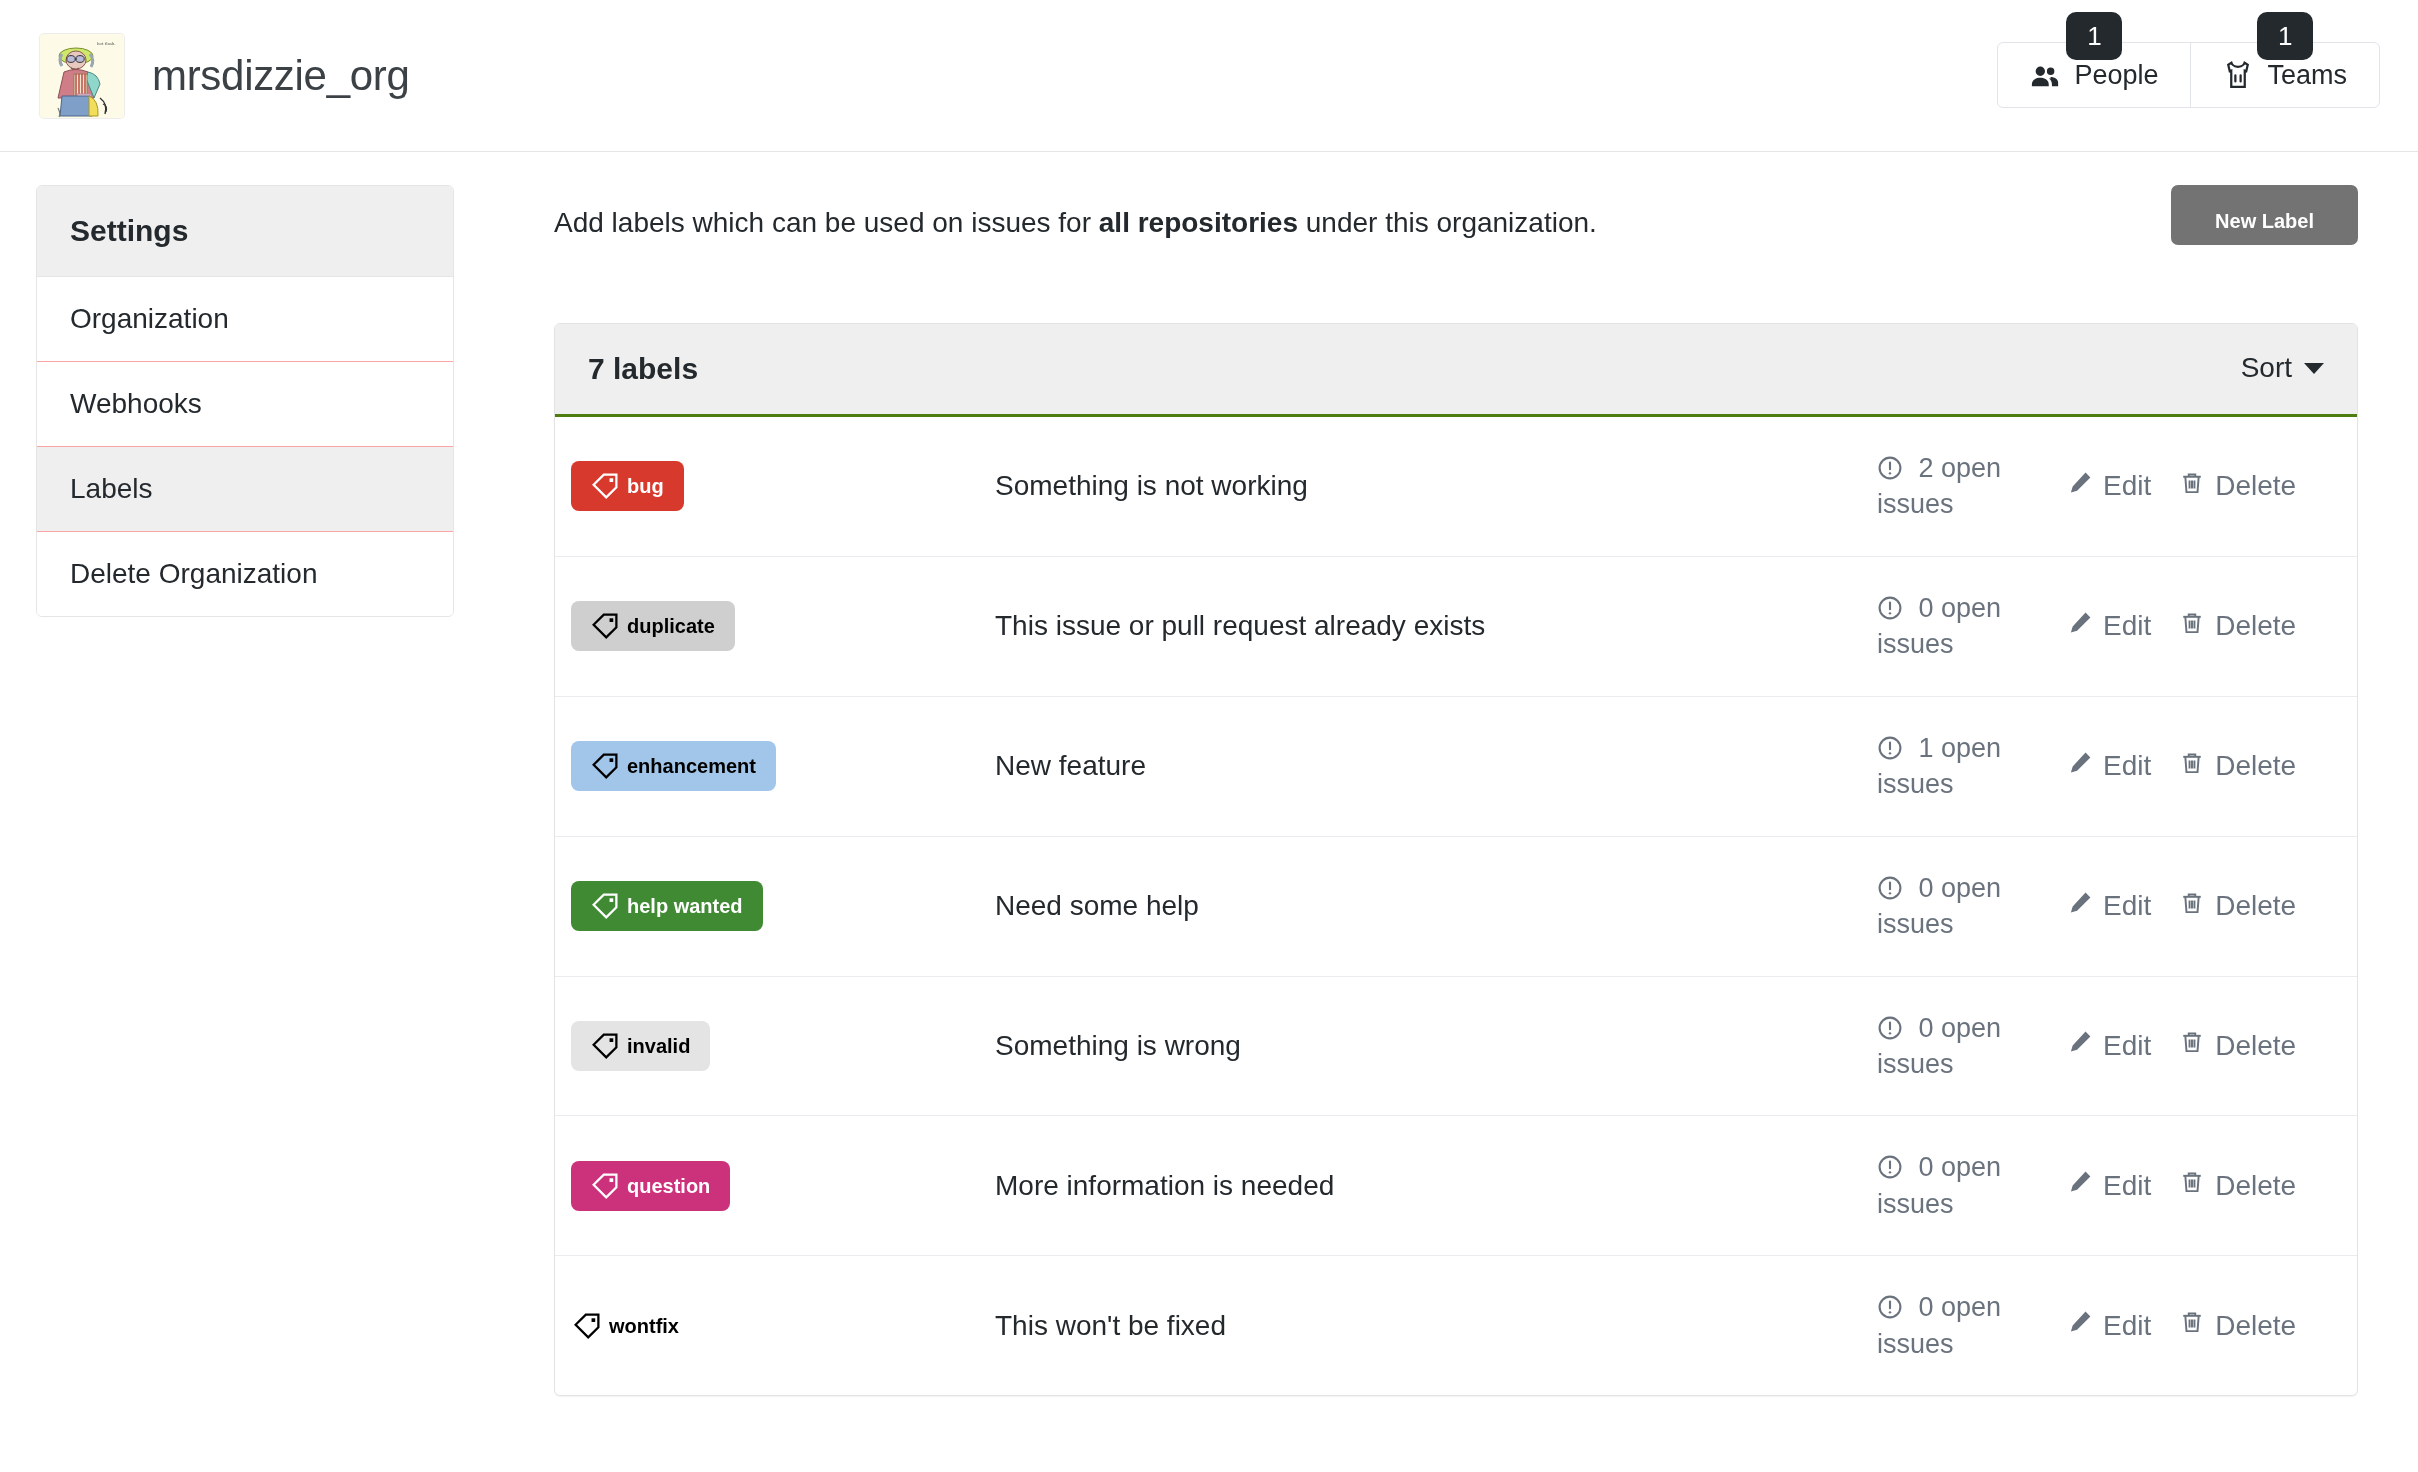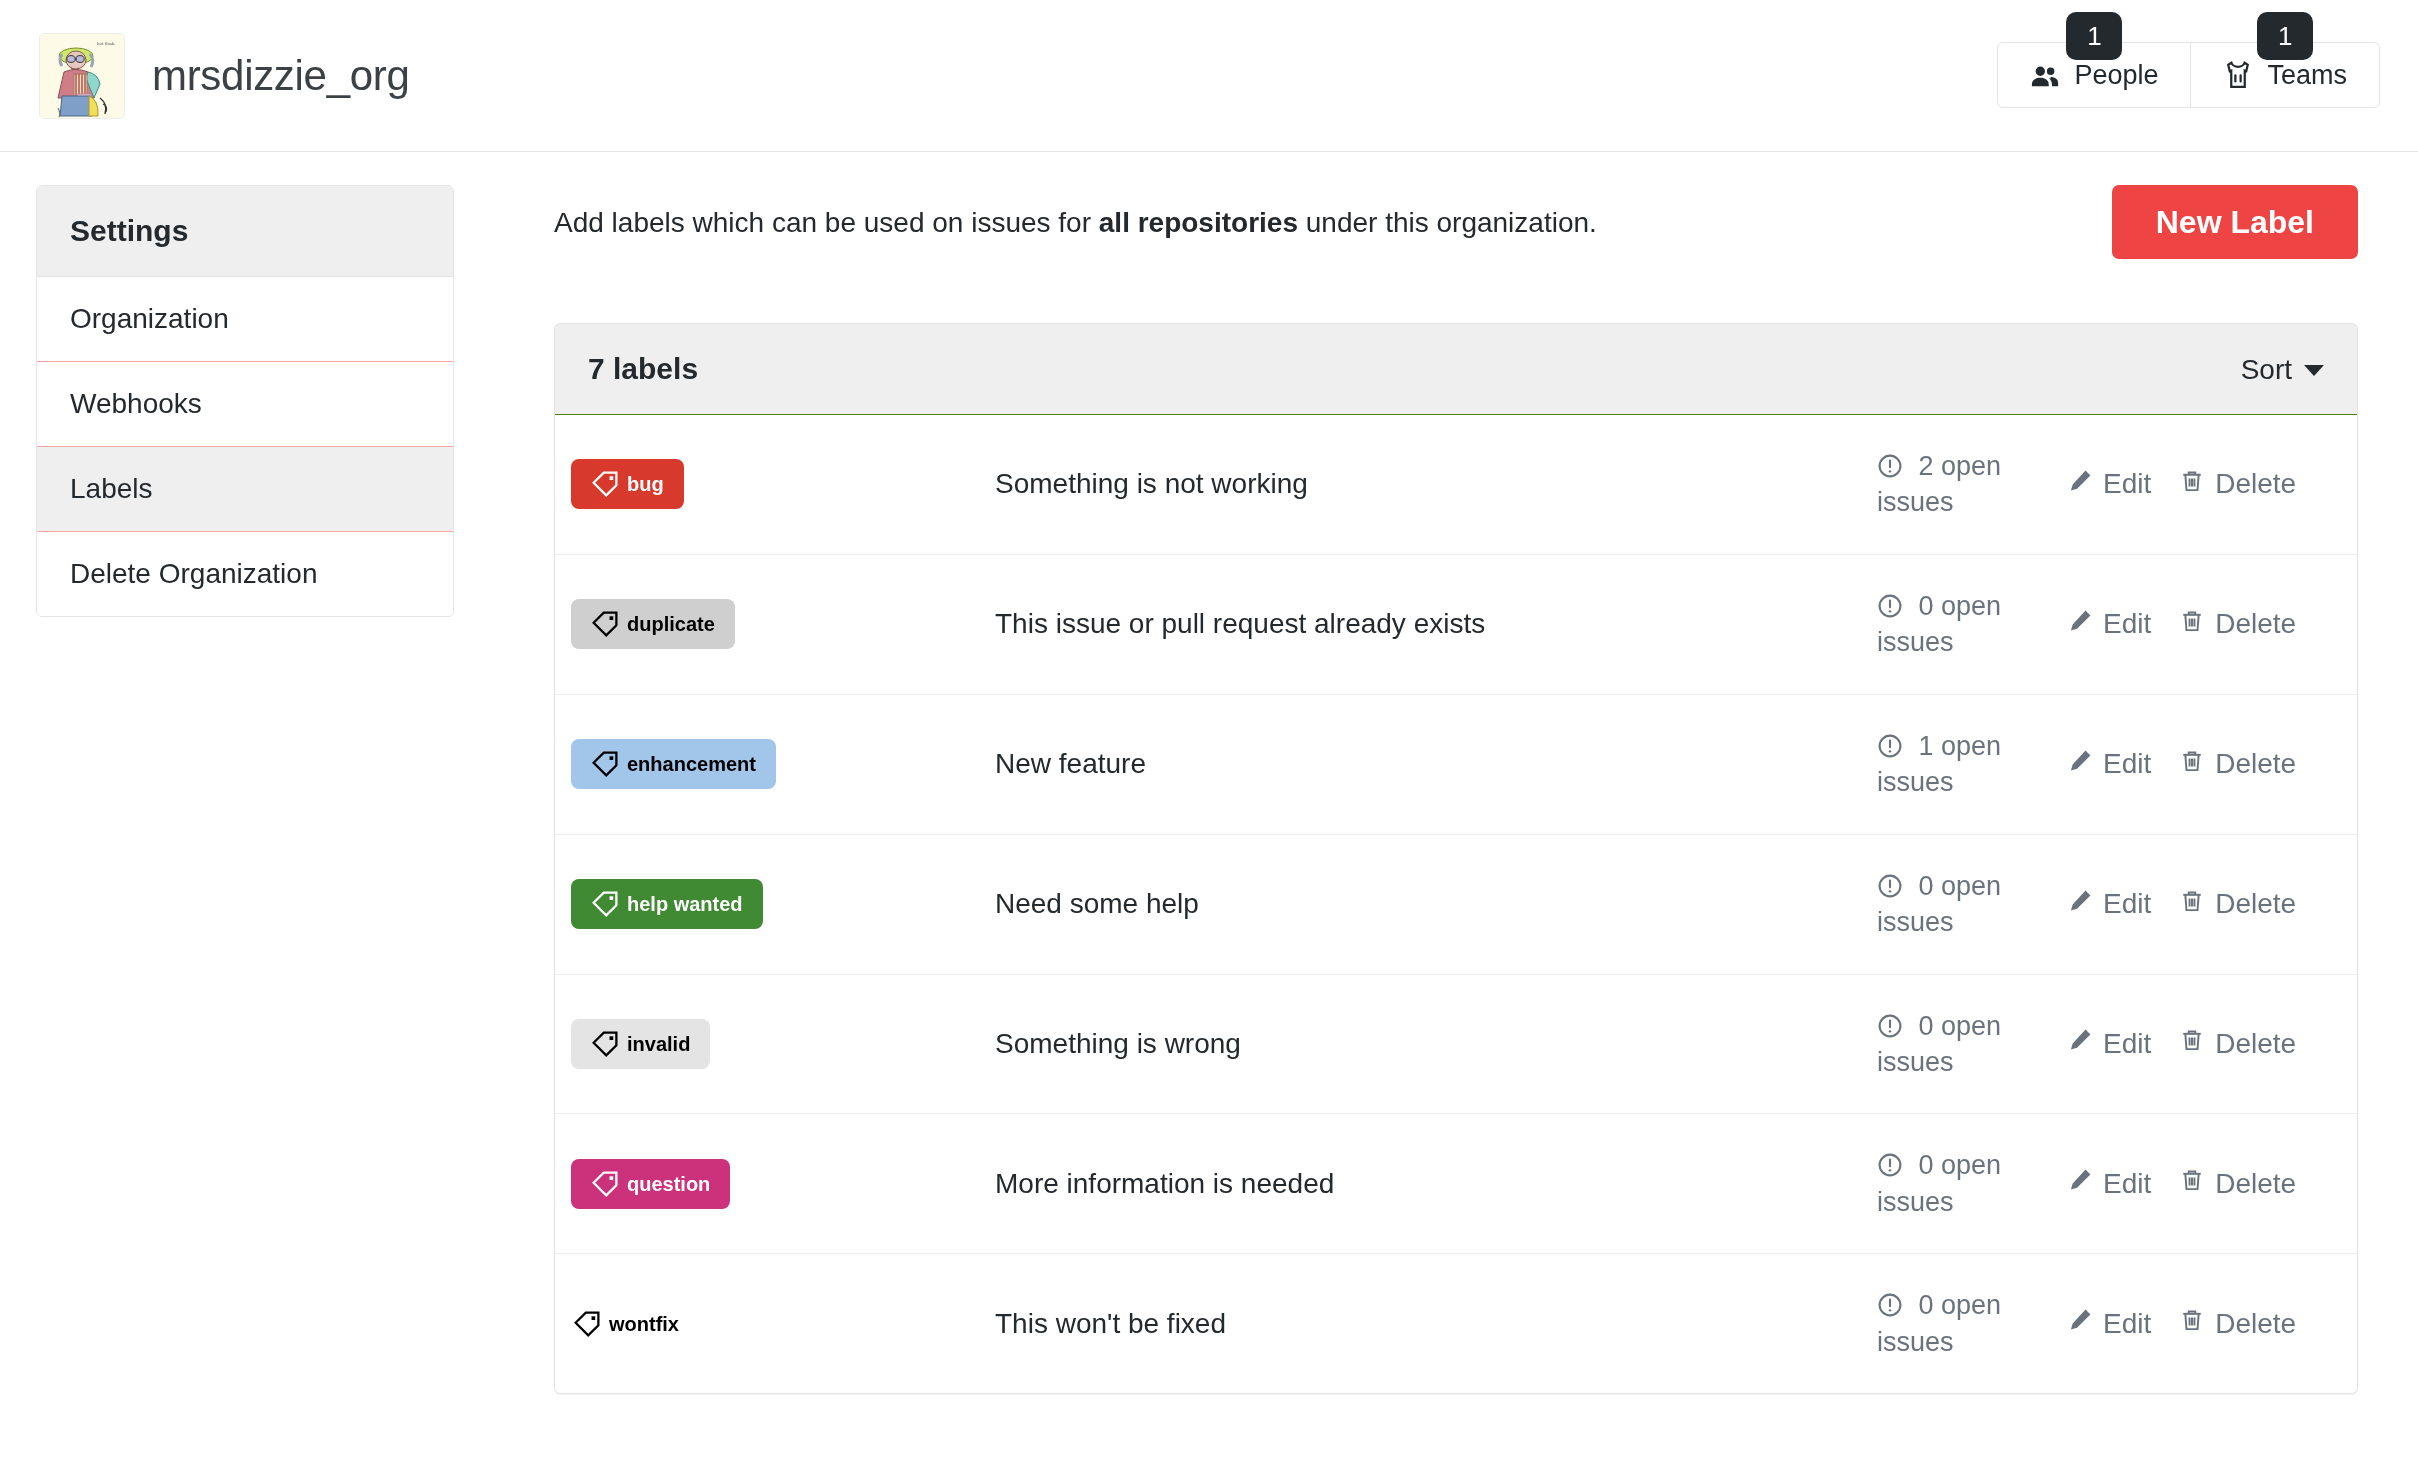--- a/index.html
+++ b/index.html
@@ -135,46 +135,46 @@
   }
   .intro-text {
     font-size: 28px;
     color: #24292e;
     padding-top: 18px;
     line-height: 1.4;
   }
   .intro-text b { font-weight: bold; }
   .new-label-btn {
     flex: 0 0 auto;
-    background: #ef4444;
+    background: #737373;
     color: #fff;
-    font-size: 32px;
+    font-size: 20px;
     font-weight: bold;
     border: none;
     border-radius: 7px;
     padding: 0 44px;
-    height: 74px;
+    height: 60px;
     line-height: 73px;
     cursor: pointer;
     font-family: "Liberation Sans", sans-serif;
   }
 
   .labels-panel {
     margin-top: 43px;
     border: 1px solid #e3e3e3;
     border-radius: 6px;
     background: #fff;
     box-shadow: 0 1px 1px rgba(27,31,35,.05);
     overflow: hidden;
   }
   .panel-header {
     background: #efefef;
-    border-bottom: 1px solid #4d7c0f;
-    display: flex;
-    align-items: flex-end;
+    border-bottom: 3px solid #4d7c0f;
+    display: flex;
+    align-items: flex-start;
     justify-content: space-between;
     padding: 28px 33px 28px 33px;
   }
   .panel-title { font-size: 30px; font-weight: bold; color: #24292e; }
   .sort-control {
     font-size: 28px;
     color: #24292e;
     display: flex;
     align-items: center;
     gap: 12px;

